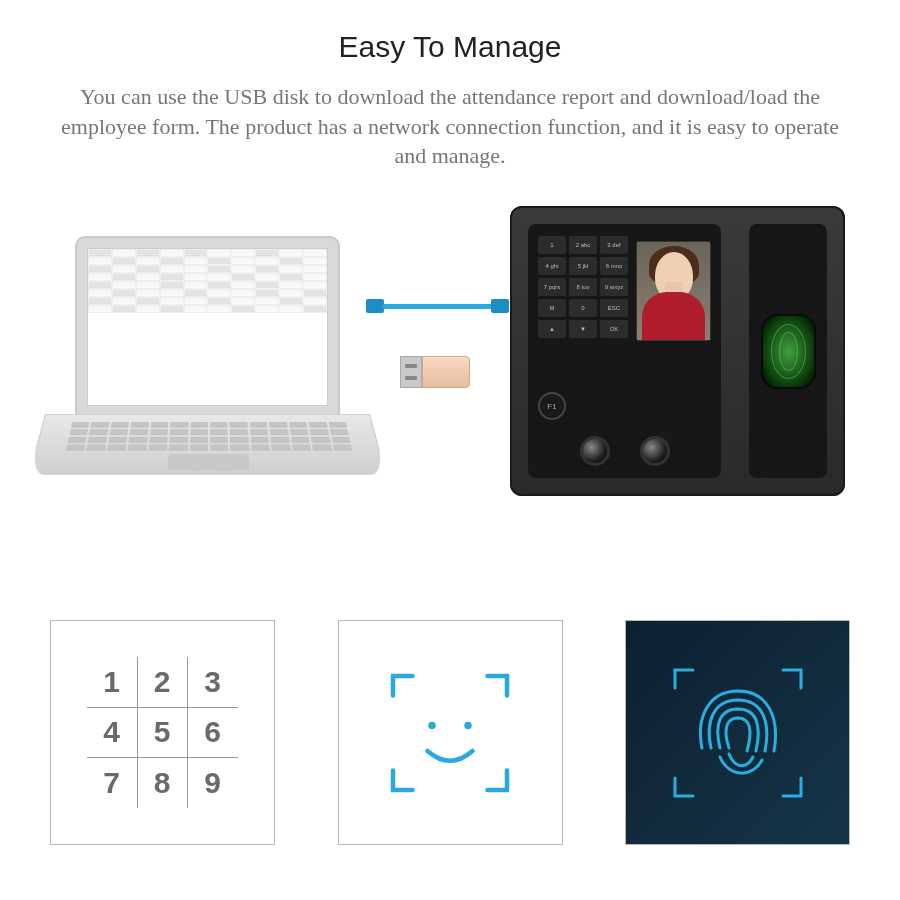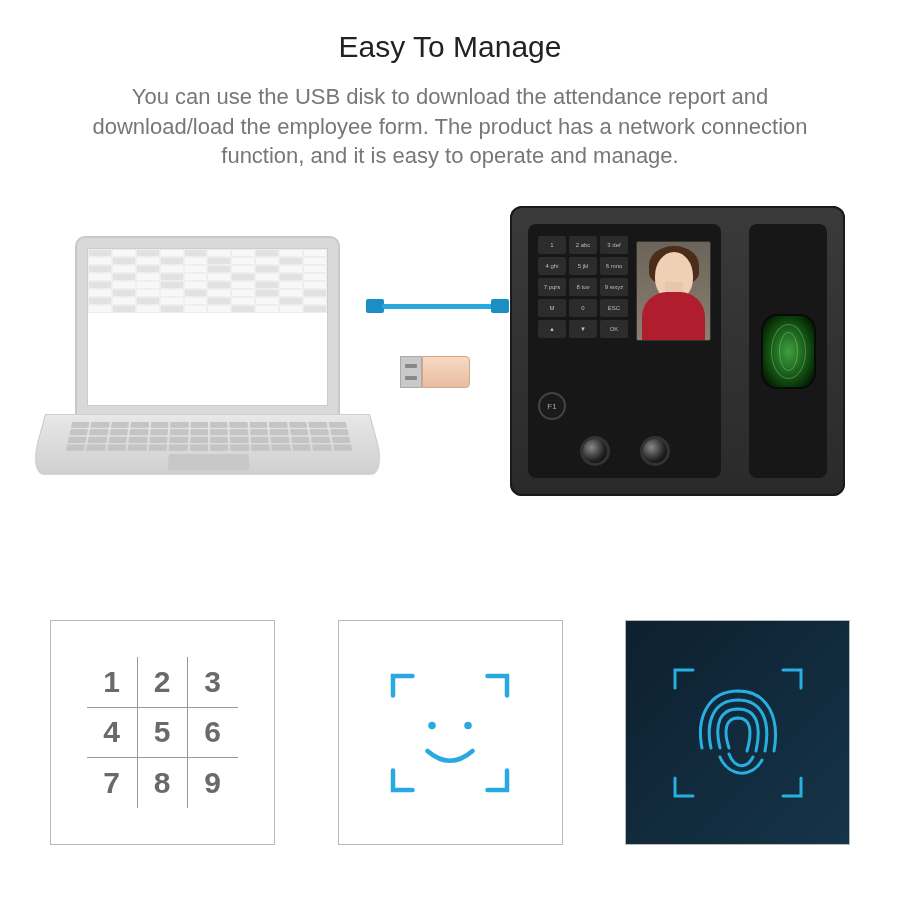--- a/index.html
+++ b/index.html
@@ -18,20 +18,21 @@
     font-weight: normal;
     color: #222;
     margin-top: 30px;
   }
   .description {
     text-align: center;
     font-size: 22px;
     color: #777;
     margin: 18px 60px 0;
     line-height: 1.35;
+    font-family: Liberation Serif, serif;
   }
 
   
   .scene {
     position: relative;
     width: 100%;
     height: 380px;
     margin-top: 25px;
   }
 

